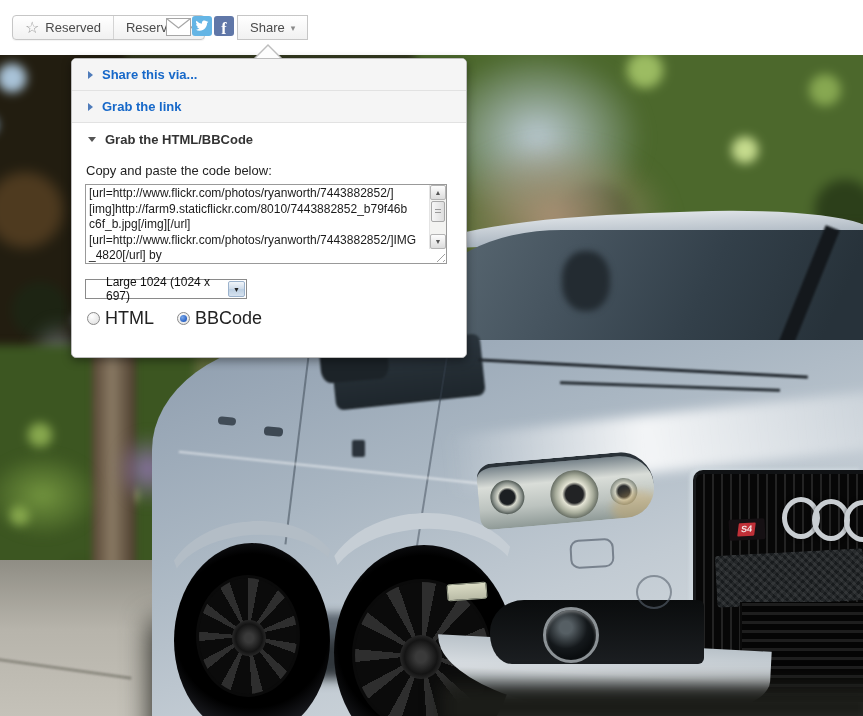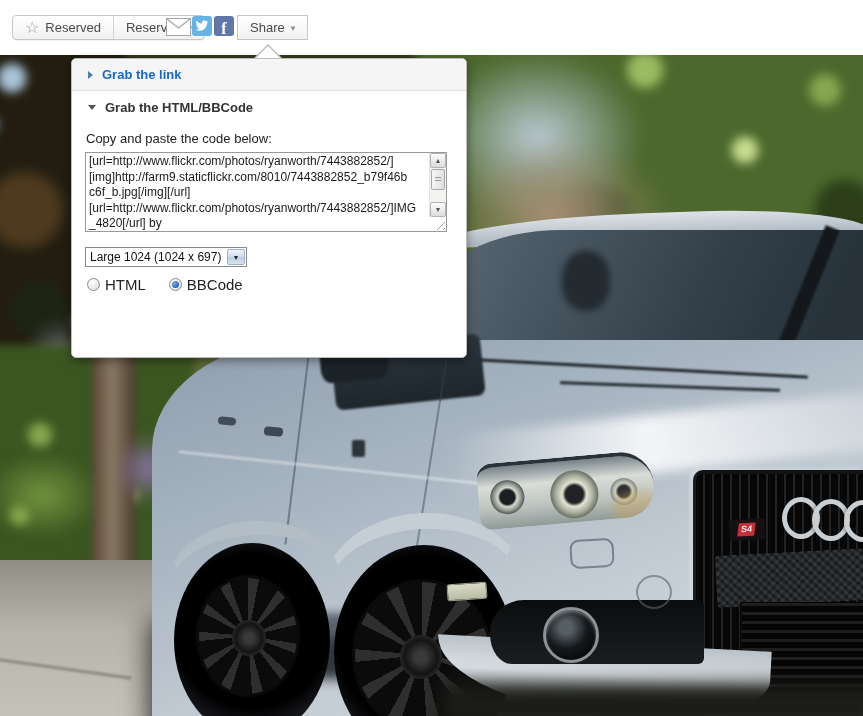--- a/index.html
+++ b/index.html
@@ -168,25 +168,25 @@
     font-size:7px; color:#555; cursor:pointer; }
   .sb-up { top:0; } .sb-down { bottom:0; }
   .sb-thumb { position:absolute; left:1px; top:16px; width:14px; height:21px; border:1px solid #a8a8a8; border-radius:2px;
     background:linear-gradient(90deg,#f6f6f6,#dedede); cursor:pointer; }
   .sb-thumb::after { content:""; position:absolute; left:3px; right:3px; top:7px; height:6px;
     background:repeating-linear-gradient(#9a9a9a 0 1px, transparent 1px 3px); }
   .resize-grip { position:absolute; right:1px; bottom:1px; width:12px; height:12px; cursor:nwse-resize;
     background:repeating-linear-gradient(135deg, transparent 0 3px, #a0a0a0 3px 4px); 
     clip-path:polygon(100% 0, 100% 100%, 0 100%); }
   .sizesel { margin:15px 0 0 13px; width:162px; height:20px; border:1px solid #8a8a8a; background:#fff;
-    display:flex; align-items:center; padding-left:4px; font-size:12px; color:#111; cursor:pointer; }
+    display:flex; align-items:center; padding-left:20px; font-size:12px; color:#111; cursor:pointer; }
   .sel-btn { margin-left:auto; margin-right:1px; width:18px; height:16px; border:1px solid #9cb3cd; border-radius:2px;
     background:linear-gradient(#f2f6fa,#cfdcea 48%,#bccfe2 52%,#d6e2ef); display:flex; align-items:center; justify-content:center;
     font-size:7px; color:#222; }
-  .radio-row { margin:9px 0 0 15px; display:flex; align-items:flex-start; font-size:15px; color:#222; }
+  .radio-row { margin:9px 0 0 15px; display:flex; align-items:flex-start; font-size:18px; color:#222; }
   .radio-opt { display:flex; align-items:center; cursor:pointer; }
   .radio-opt + .radio-opt { margin-left:23px; }
   .radio { width:13px; height:13px; border-radius:50%; border:1px solid #8a8a8a; margin-right:5px;
     background:radial-gradient(circle at 35% 30%, #ffffff, #dcdcdc); display:flex; align-items:center; justify-content:center; }
   .radio.checked::after { content:""; width:7px; height:7px; border-radius:50%;
     background:radial-gradient(circle at 35% 35%, #7aa8e8, #2a62c4 70%); }
   .license { margin-top:14px; padding-left:38px; text-align:center; font-size:13px; color:#9a9a9a; }
   .license .cc { color:#adadad; font-size:14px; margin:0 3px; }
 </style>
 </head>
@@ -292,20 +292,24 @@
     <div class="c-sensor"></div>
     <div class="c-circ"></div>
     <div class="c-bshadow"></div>
   </div>
 
   <div class="notch-border"></div>
   <div class="notch"></div>
   <div class="panel">
     <div class="prow">
       <span class="tri-right"></span>
+      <span class="lbl">Share this via...</span>
+    </div>
+    <div class="prow">
+      <span class="tri-right"></span>
       <span class="lbl">Grab the link</span>
     </div>
     <div class="prow open">
       <span class="tri-down"></span>
       <span class="lbl">Grab the HTML/BBCode</span>
     </div>
 
     <div class="copy-label">Copy and paste the code below:</div>
 
     <div class="codebox">

